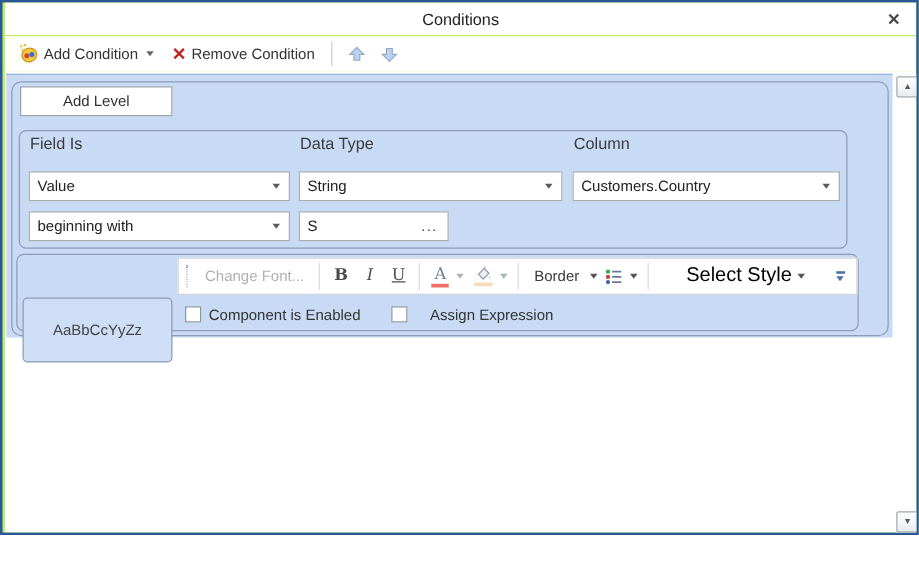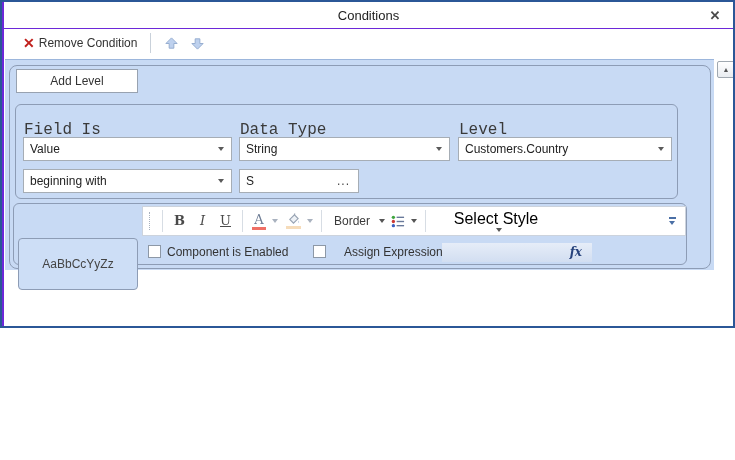--- a/index.html
+++ b/index.html
@@ -1,19 +1,19 @@
 <!DOCTYPE html>
 <html><head>
 <meta charset="utf-8">
 <style>
   * { box-sizing: border-box; margin: 0; padding: 0; }
   html,body { width:735px; height:460px; }
   body { font-family: "Liberation Sans", sans-serif; background:#fff; }
 
-  .dialog { position:relative; width:735px; height:328px; background:#6d28d9;
+  .dialog { position:relative; width:735px; height:428px; background:#bef264;
             border:2px solid #2b5797; overflow:hidden; }
 
   
   .titlebar { position:absolute; left:2px; top:0; width:729px; height:26px; background:#fff; }
   .title { position:absolute; left:0; right:0; top:6px; text-align:center;
            font-size:13px; color:#222; }
   .close-btn { position:absolute; right:10px; top:6px; width:16px; height:16px;
                font-size:13px; color:#4a4a4a; text-align:center; line-height:16px;
                font-weight:bold; cursor:default; }
 
@@ -36,21 +36,21 @@
                  border:1px solid #8d9cb5; border-radius:8px; }
 
   .add-level { position:absolute; left:11px; top:9px; width:122px; height:24px;
                background:#fff; border:1px solid #98a2b0; font-size:12px; color:#333;
                text-align:center; line-height:22px; }
 
   .groupbox { position:absolute; border:1px solid #8d9cb5; border-radius:6px; }
   .fields-group { left:10px; top:44px; width:663px; height:95px; }
   .style-group  { left:8px;  top:143px; width:674px; height:62px; }
 
-  .fld-label { position:absolute; top:16px; font-size:16px; color:#3a3a3a;font-family:Liberation Mono, monospace; }
+  .fld-label { position:absolute; top:2px; font-size:13px; color:#3a3a3a; }
 
   .dd, .txtfield { position:absolute; height:24px; background:#fff;
         border:1px solid #a6adb5; font-size:12px; color:#222; line-height:22px;
         padding:0 18px 0 6px; }
   .dd .caret { position:absolute; right:7px; top:9px; border-top-color:#5a5a5a; }
   .txtfield .browse { position:absolute; right:8px; top:0; color:#444; letter-spacing:1px; }
 
   
   .preview { position:absolute; left:4px; top:4px; width:120px; height:52px;
              background:#cddef6; border:1px solid #8d9cb5; border-radius:4px;
@@ -67,21 +67,21 @@
   .biu { width:23px; height:24px; text-align:center; line-height:24px; color:#4a4a4a;
          font-family:"DejaVu Serif", serif; font-size:13px; }
   .biu.b { font-weight:bold; } .biu.i { font-style:italic; } .biu.u { text-decoration:underline; }
   .split { display:flex; align-items:center; height:24px; padding:0 3px; }
   .split .caret { margin-left:5px; border-top-color:#a9b2bf; }
   .fontcolor { display:flex; flex-direction:column; align-items:center; width:16px; }
   .fontcolor .a { font-size:13px; color:#6e7d95; line-height:13px; font-family:"DejaVu Serif", serif; }
   .fontcolor .bar { width:14px; height:3px; background:#ef6f65; margin-top:1px; }
   .bucket-wrap { display:flex; flex-direction:column; align-items:center; width:18px; }
   .bucket-wrap .bar { width:15px; height:3px; background:#f6dcba; margin-top:1px; }
-  .selstyle { width:130px; justify-content:center; padding:0 10px;flex-direction:column; }
+  .selstyle { width:130px; justify-content:flex-end; padding:0 10px; }
   .spacer { flex:1; }
   .overflow { width:14px; height:20px; display:flex; flex-direction:column;
               align-items:center; justify-content:center; margin-right:2px; }
   .overflow .bar { width:7px; height:1.5px; background:#4a6fa5; margin-bottom:2px; }
   .overflow .caret { border-top-color:#4a6fa5; }
 
   
   .cb-row { position:absolute; left:0; top:38px; width:672px; height:20px; font-size:12px; color:#333; }
   .checkbox { position:absolute; top:3px; width:13px; height:13px; background:#fff;
               border:1px solid #8d98a6; }
@@ -113,20 +113,32 @@
 <body>
 
 <div class="dialog">
 
   <div class="titlebar">
     <div class="title">Conditions</div>
     <div class="close-btn">✕</div>
   </div>
 
   <div class="toolbar">
+    <div class="tb-btn">
+      <svg class="icon16" viewBox="0 0 16 16">
+        <rect x="1" y="1" width="2" height="2" fill="#f2cf5a"></rect>
+        <rect x="4" y="0" width="2" height="2" fill="#e8b93e"></rect>
+        <rect x="2" y="4" width="2" height="2" fill="#f2cf5a"></rect>
+        <ellipse cx="8.5" cy="9" rx="6" ry="5.5" fill="#f5c842" stroke="#c89a1e" stroke-width="1" transform="rotate(-20 8.5 9)"></ellipse>
+        <circle cx="6.5" cy="9.5" r="2" fill="#d04038"></circle>
+        <circle cx="10.5" cy="8.5" r="2" fill="#3a6ad4"></circle>
+      </svg>
+      <span>Add Condition</span>
+      <span class="caret" style="margin-left:7px"></span>
+    </div>
     <div class="tb-btn" style="margin-left:8px">
       <span class="redx">✕</span>
       <span>Remove Condition</span>
     </div>
     <div class="tb-sep"></div>
     <div class="move-btn">
       <svg width="15" height="15" viewBox="0 0 16 16">
         <polygon points="8,2 14,8 10.5,8 10.5,13 5.5,13 5.5,8 2,8" fill="#bed1ee" stroke="#93abce" stroke-width="1"></polygon>
       </svg>
     </div>
@@ -140,21 +152,21 @@
   <div class="content">
 
     <div class="highlight">
       <div class="card-border"></div>
 
       <div class="add-level">Add Level</div>
 
       <div class="groupbox fields-group">
         <span class="fld-label" style="left:8px">Field Is</span>
         <span class="fld-label" style="left:224px">Data Type</span>
-        <span class="fld-label" style="left:443px">Level</span>
+        <span class="fld-label" style="left:443px">Column</span>
 
         <div class="dd" style="left:7px; top:32px; width:209px">
           <span>Value</span>
           <span class="caret"></span>
         </div>
         <div class="dd" style="left:223px; top:32px; width:211px">
           <span>String</span>
           <span class="caret"></span>
         </div>
         <div class="dd" style="left:7px; top:64px; width:209px">
@@ -170,20 +182,21 @@
           <span>S</span>
           <span class="browse">...</span>
         </div>
       </div>
 
       <div class="groupbox style-group">
         <div class="preview">AaBbCcYyZz</div>
 
         <div class="fmt-toolbar">
           <div class="grip"></div>
+          <div class="fmt-text-btn disabled">Change Font...</div>
           <div class="fmt-sep"></div>
           <div class="biu b">B</div>
           <div class="biu i">I</div>
           <div class="biu u">U</div>
           <div class="fmt-sep"></div>
           <div class="split">
             <span class="fontcolor">
               <span class="a">A</span>
               <span class="bar"></span>
             </span>
@@ -226,23 +239,20 @@
             <span class="bar"></span>
             <span class="caret"></span>
           </div>
         </div>
 
         <div class="cb-row">
           <span class="checkbox" style="left:134px"></span>
           <span class="cb-label" style="left:153px">Component is Enabled</span>
           <span class="checkbox" style="left:299px"></span>
           <span class="cb-label" style="left:330px">Assign Expression</span>
-          <span class="expr-field">
-            <span class="fx">fx</span>
-          </span>
         </div>
       </div>
     </div>
 
     <div class="scrollbar">
       <div class="scroll-btn up">▲</div>
       <div class="scroll-btn down">▼</div>
     </div>
   </div>
 

